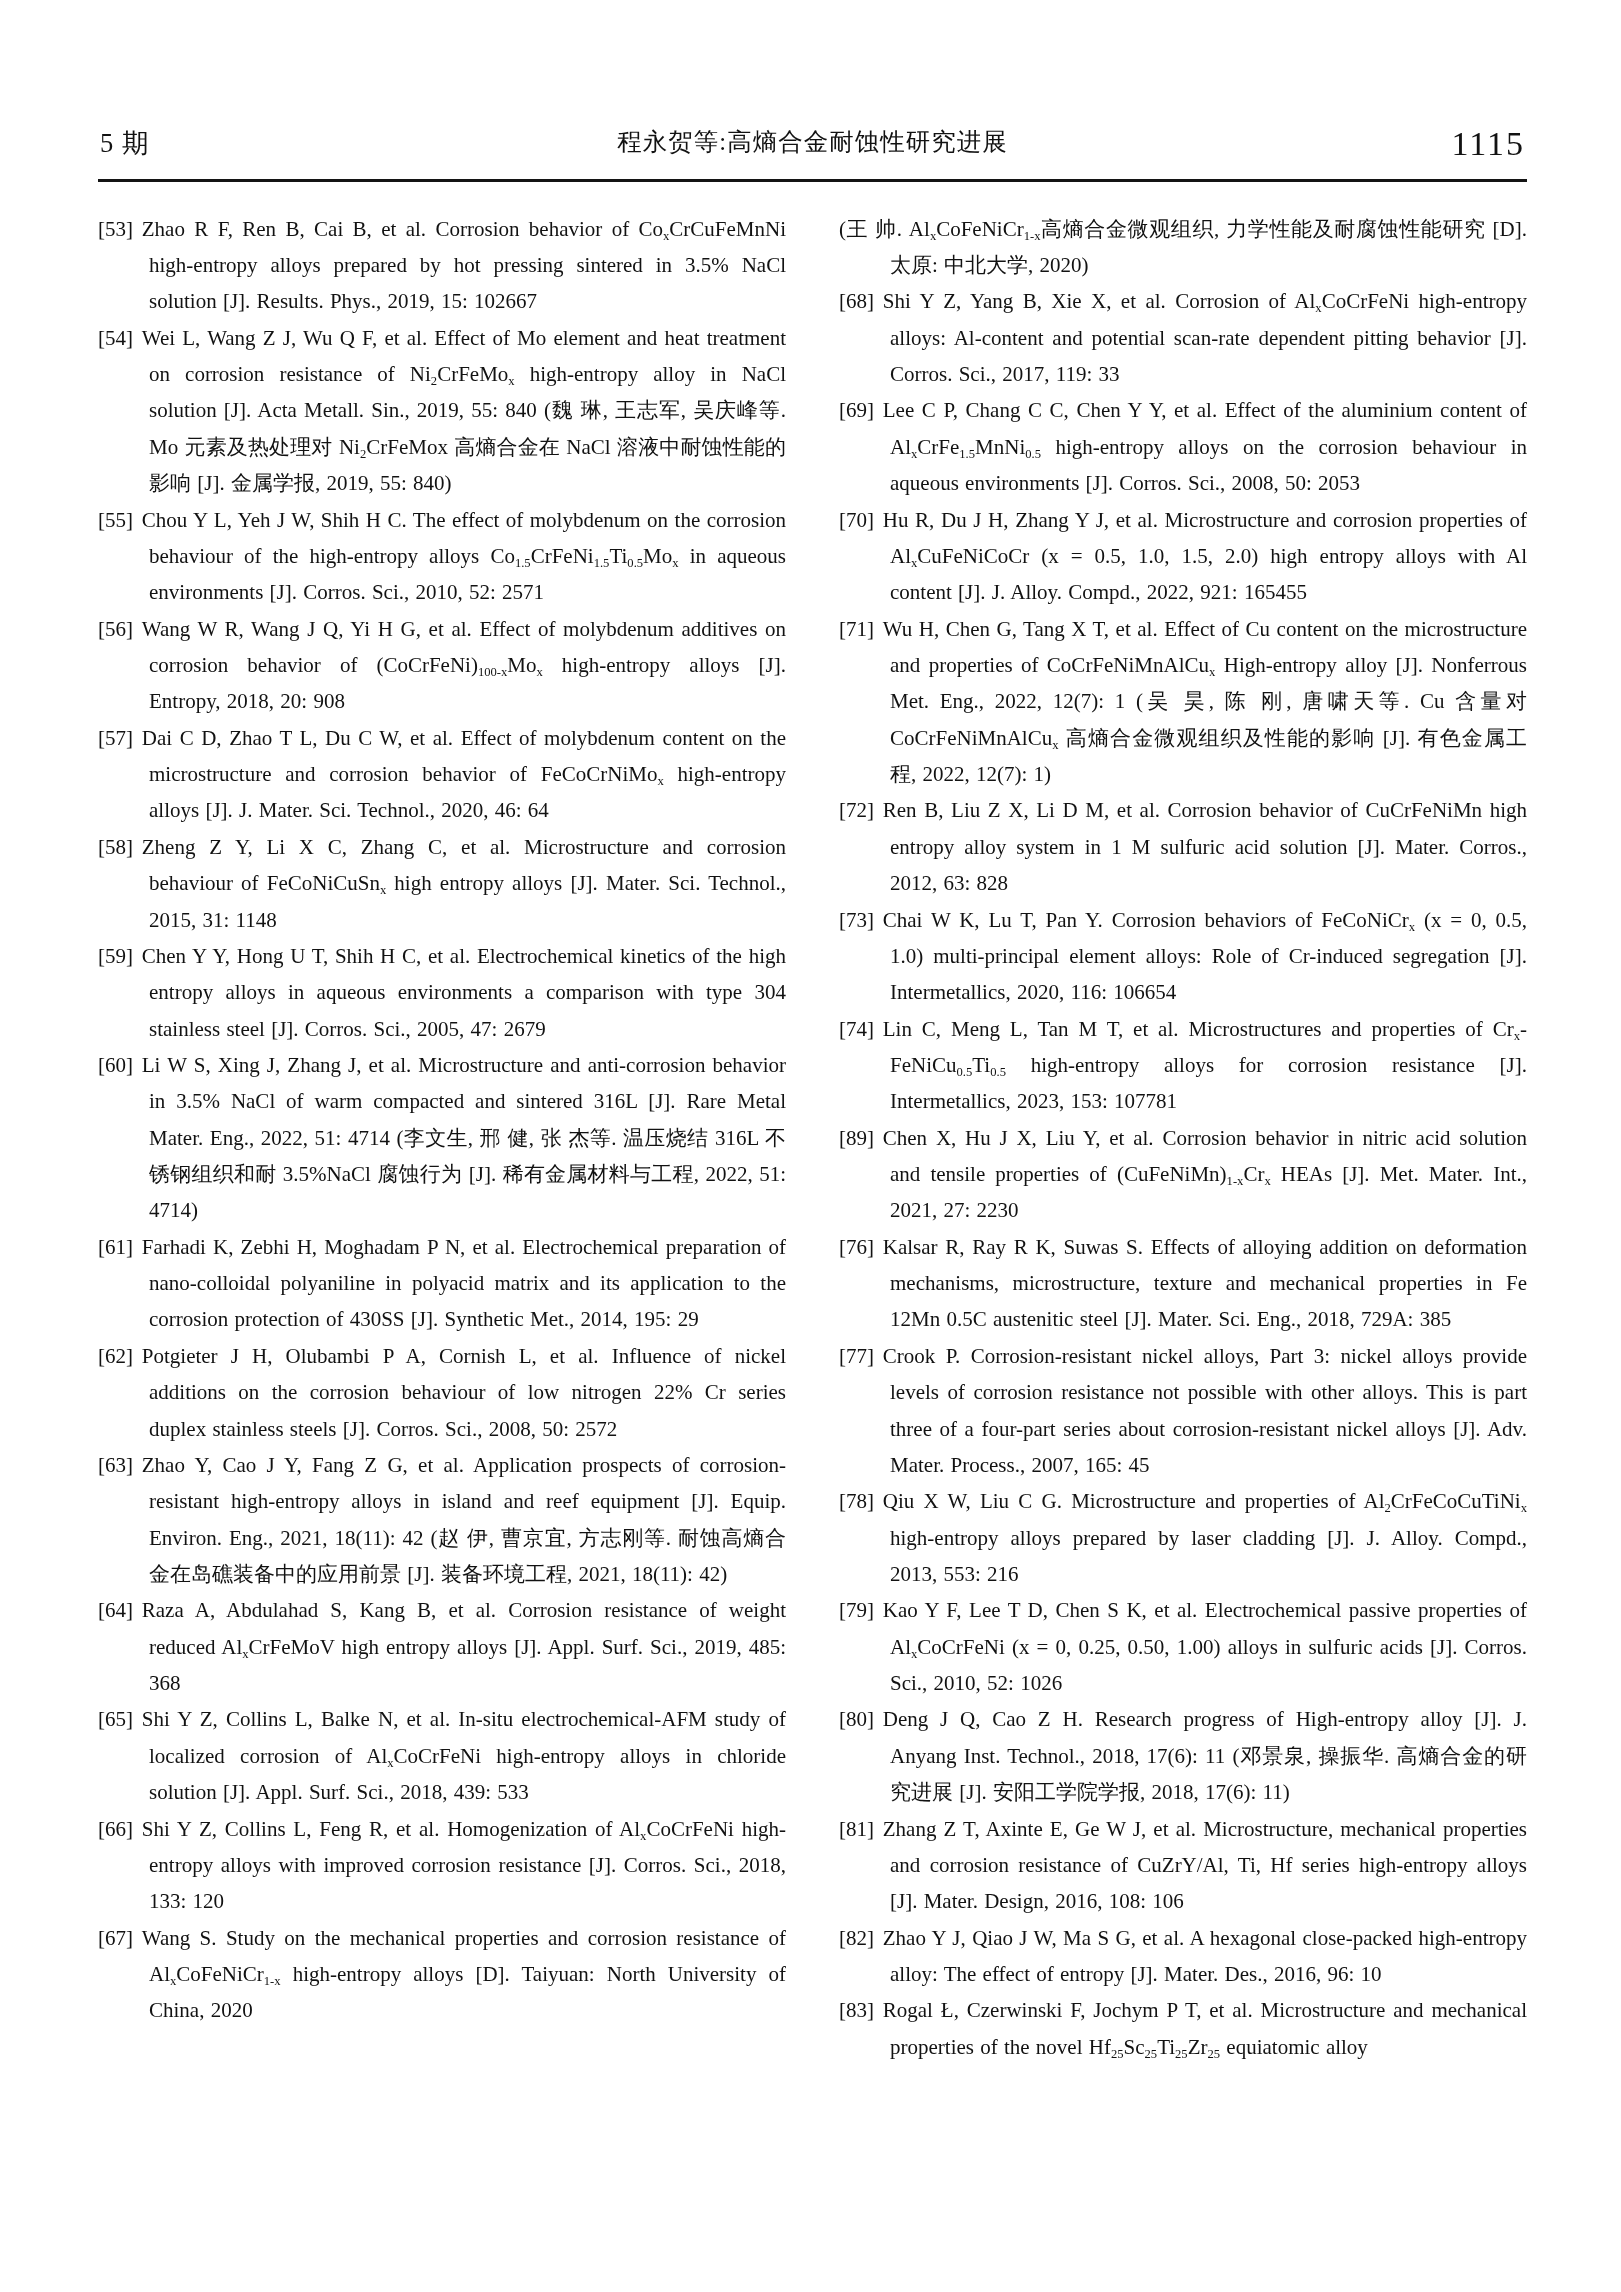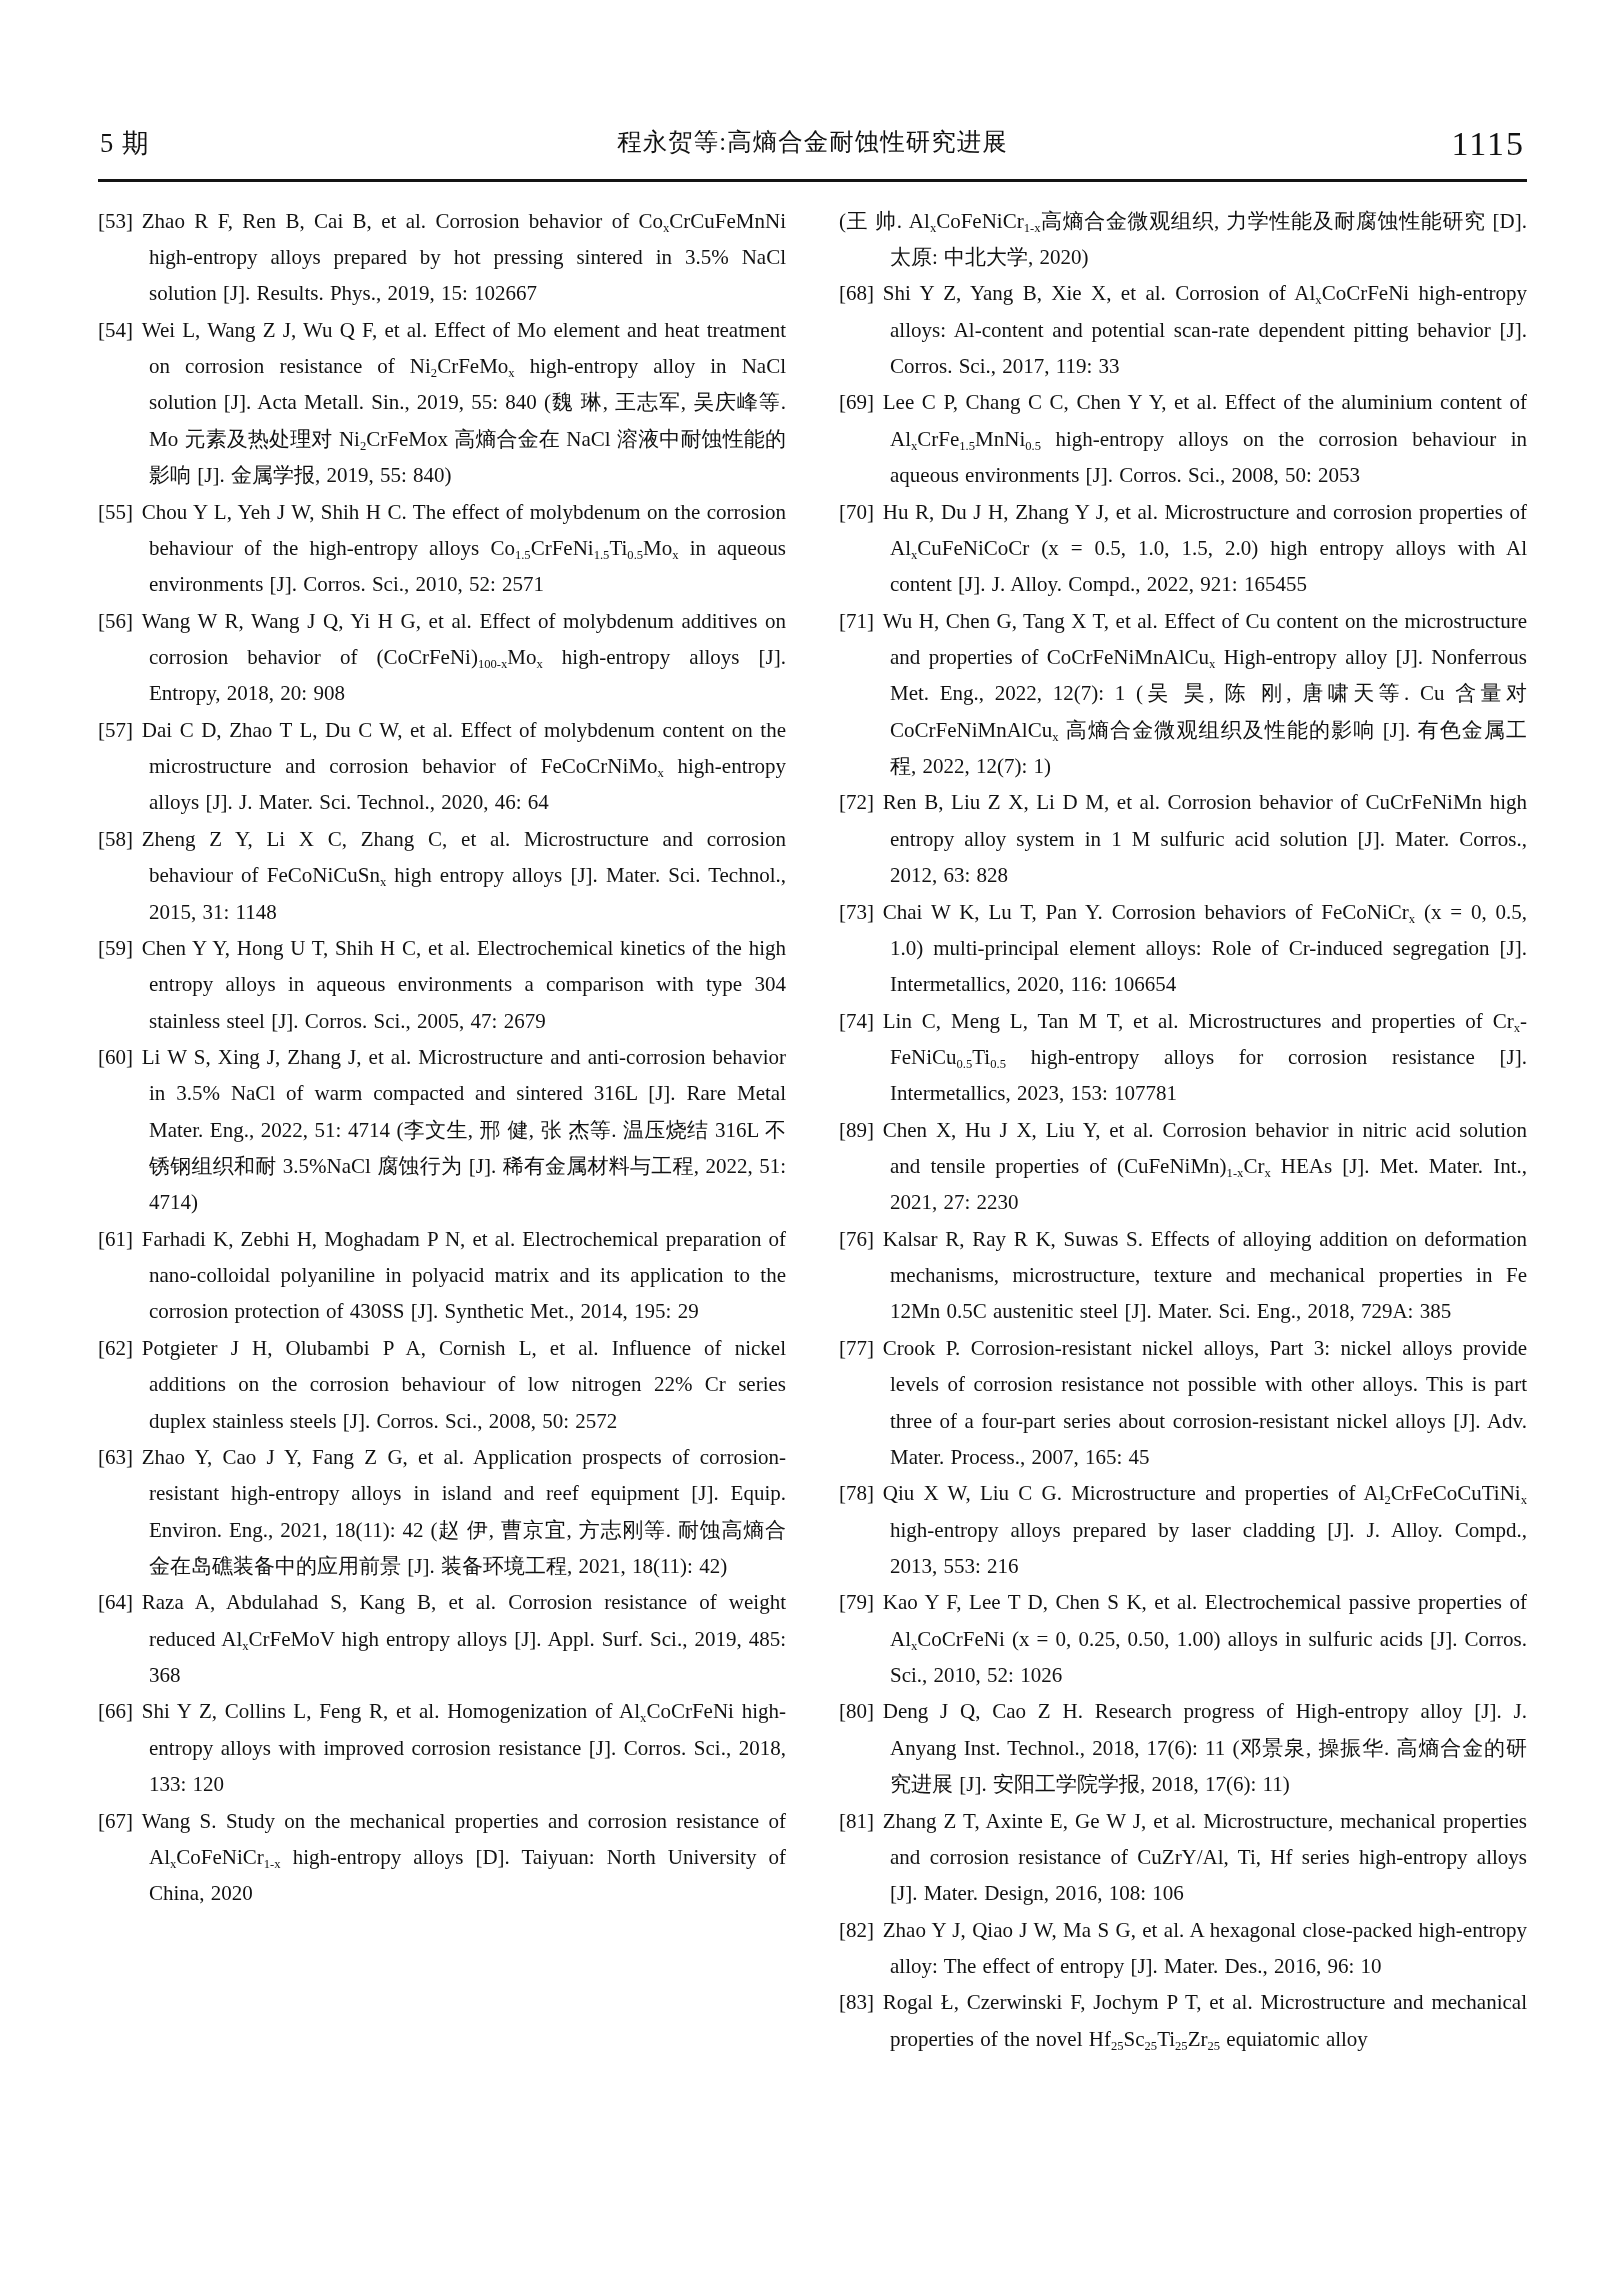--- a/index.html
+++ b/index.html
@@ -30,21 +30,21 @@
     letter-spacing: 1px;
     padding: 0 2px 15.7px 2px;
     border-bottom: 3.9px solid #141414;
   }
   .head-left  { width: 216px; text-align: left;  font-size: 26.5px; }
   .head-center{ flex: 1; text-align: center; font-size: 24.5px; }
   .head-right { width: 216px; text-align: right; font-size: 34px; letter-spacing: 2px; }
   .columns {
     display: flex;
     gap: 53px;
-    margin-top: 21px;
+    margin-top: 29px;
   }
   .col {
     flex: 1;
     min-width: 0;
   }
   .ref {
     margin: 0;
     font-size: 21px;
     line-height: 1.732;
     text-align: justify;
@@ -117,20 +117,23 @@
   </p>
 
   <p class="ref">
     <span class="ref-label">[63]</span><span class="ref-text">Zhao Y, Cao J Y, Fang Z G, et al. Application prospects of corrosion-resistant high-entropy alloys in island and reef equipment [J]. Equip. Environ. Eng., 2021, 18(11): 42 (赵 伊, 曹京宜, 方志刚等. 耐蚀高熵合金在岛礁装备中的应用前景 [J]. 装备环境工程, 2021, 18(11): 42)</span>
   </p>
 
   <p class="ref">
     <span class="ref-label">[64]</span><span class="ref-text">Raza A, Abdulahad S, Kang B, et al. Corrosion resistance of weight reduced Al<sub>x</sub>CrFeMoV high entropy alloys [J]. Appl. Surf. Sci., 2019, 485: 368</span>
   </p>
 
+  <p class="ref">
+    <span class="ref-label">[65]</span><span class="ref-text">Shi Y Z, Collins L, Balke N, et al. In-situ electrochemical-AFM study of localized corrosion of Al<sub>x</sub>CoCrFeNi high-entropy alloys in chloride solution [J]. Appl. Surf. Sci., 2018, 439: 533</span>
+  </p>
 
   <p class="ref">
     <span class="ref-label">[66]</span><span class="ref-text">Shi Y Z, Collins L, Feng R, et al. Homogenization of Al<sub>x</sub>CoCrFeNi high-entropy alloys with improved corrosion resistance [J]. Corros. Sci., 2018, 133: 120</span>
   </p>
 
   <p class="ref">
     <span class="ref-label">[67]</span><span class="ref-text">Wang S. Study on the mechanical properties and corrosion resistance of Al<sub>x</sub>CoFeNiCr<sub>1-x</sub> high-entropy alloys [D]. Taiyuan: North University of China, 2020</span>
   </p>
 </div>
     <div class="col" id="col-right">

